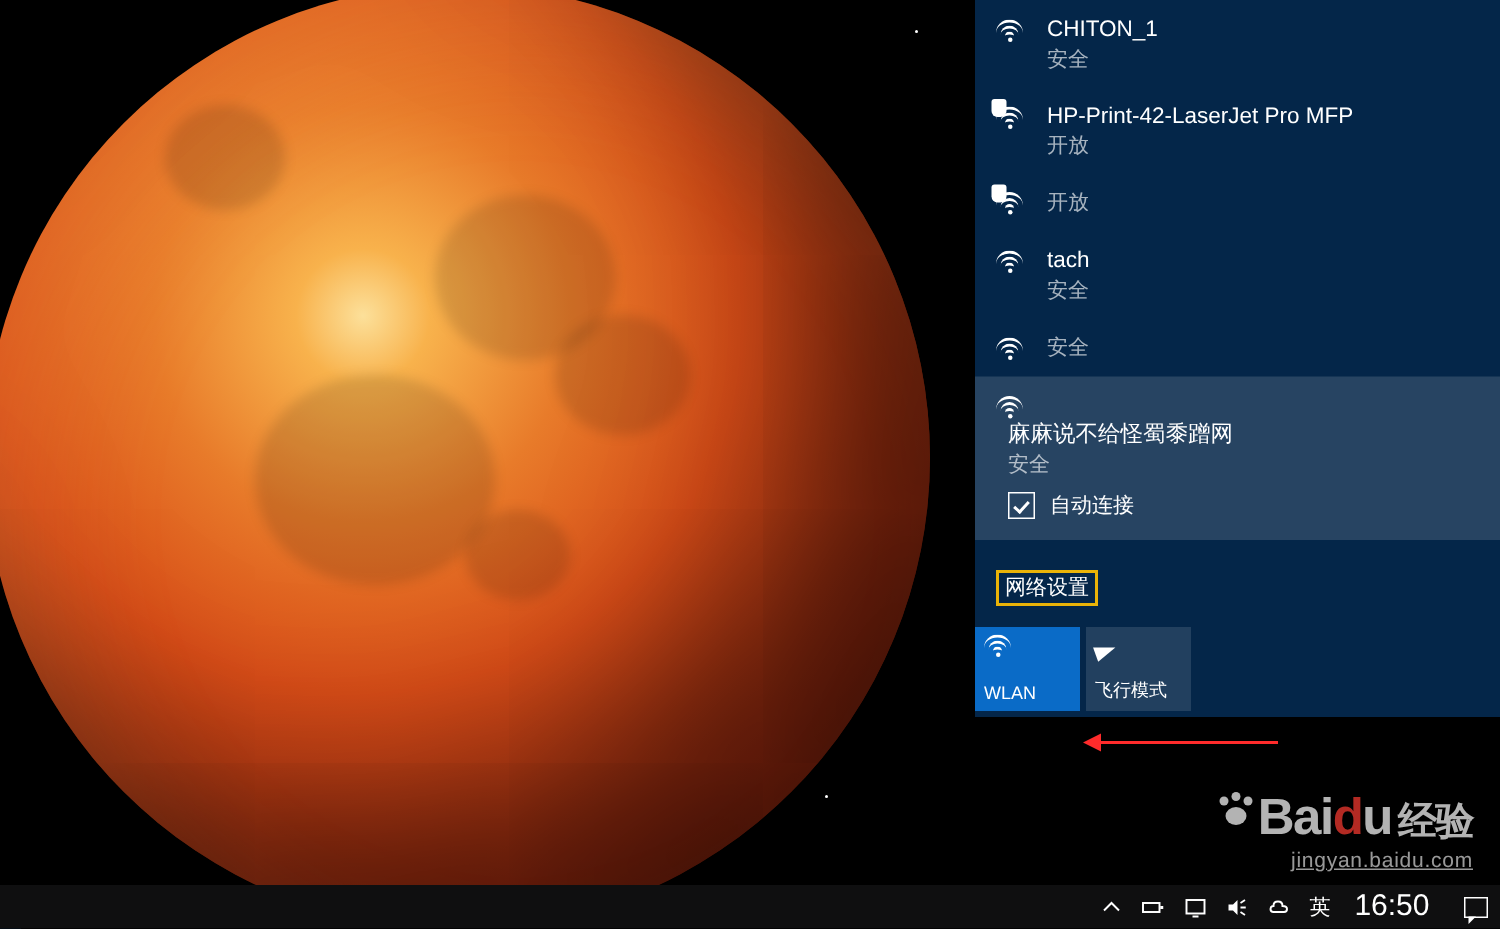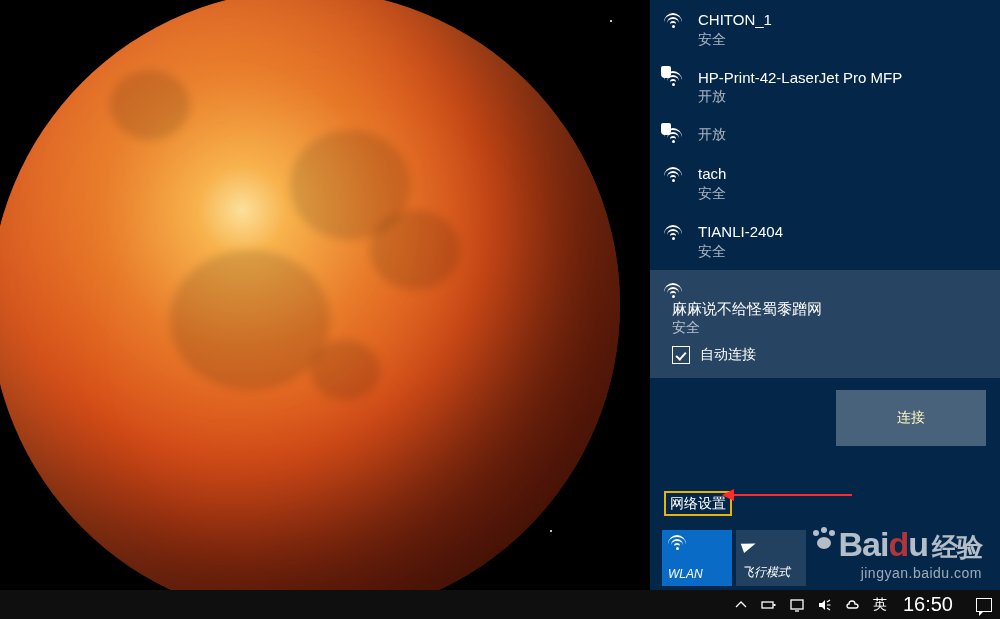--- a/index.html
+++ b/index.html
@@ -40,21 +40,21 @@
     .star { position: absolute; width: 2px; height: 2px; background: #fff; border-radius: 50%; }
     .s1 { top: 20px; left: 610px; }
     .s2 { top: 530px; left: 550px; }
     
     
     .network-panel {
       position: absolute;
       top: 0;
       right: 0;
       width: 350px;
-      height: 590px;
+      height: 478px;
       background: rgba(4, 40, 78, 0.94);
       color: #fff;
       display: flex;
       flex-direction: column;
     }
     .wifi-list {
       flex: 1;
       overflow-y: auto;
     }
     .wifi-item {
@@ -143,22 +143,21 @@
     }
     .highlight-box {
       border: 2px solid #eab308;
       padding: 1px 4px;
       display: inline-block;
     }
     
     .quick-actions {
       display: flex;
       gap: 4px;
-      padding: 8px 12px 4px;
-      font-style: italic;
+      padding: 8px 0 4px;
     }
     .qa-tile {
       width: 70px;
       height: 56px;
       background: rgba(255,255,255,0.12);
       display: flex;
       flex-direction: column;
       justify-content: space-between;
       padding: 5px 6px;
       font-size: 12px;
@@ -229,21 +228,21 @@
       position: absolute;
       right: 18px;
       bottom: 38px;
       text-align: right;
       color: rgba(255,255,255,0.7);
       font-family: Arial, sans-serif;
     }
     .wm-main { font-size: 34px; font-weight: bold; color: rgba(255,255,255,0.7); letter-spacing: -1px; text-align: center; }
     .wm-main .accent { color: rgba(255,60,50,0.7); }
     .wm-cn { font-size: 26px; margin-left: 4px; }
-    .wm-sub { font-size: 14px; color: rgba(255,255,255,0.6); letter-spacing: 0.5px; }
+    .wm-sub { font-size: 14px; color: rgba(255,255,255,0.6); letter-spacing: 0.5px; text-decoration: underline; }
     .paw { display: inline-block; width: 26px; height: 26px; position: relative; vertical-align: top; margin-right: 2px; }
     .paw span { position: absolute; background: rgba(255,255,255,0.7); border-radius: 50%; }
     .paw .p1 { width: 14px; height: 12px; left: 6px; top: 12px; }
     .paw .p2 { width: 6px; height: 6px; left: 2px; top: 5px; }
     .paw .p3 { width: 6px; height: 6px; left: 10px; top: 2px; }
     .paw .p4 { width: 6px; height: 6px; left: 18px; top: 5px; }
   </style>
 </head>
 <body>
 
@@ -326,21 +325,20 @@
     <div class="wifi-item">
       <div class="wifi-icon-wrap">
         <div class="wifi-icon">
           <div class="arc a1"></div>
             <div class="arc a2"></div>
             <div class="arc a3"></div>
             <div class="dot"></div>
         </div>
       </div>
       <div class="wifi-text">
-        <div class="wifi-name">TIANLI-2404</div>
         <div class="wifi-status">安全</div>
       </div>
     </div>
 
     <div class="wifi-item selected">
       <div class="wifi-icon-wrap">
         <div class="wifi-icon">
           <div class="arc a1"></div>
             <div class="arc a2"></div>
             <div class="arc a3"></div>

